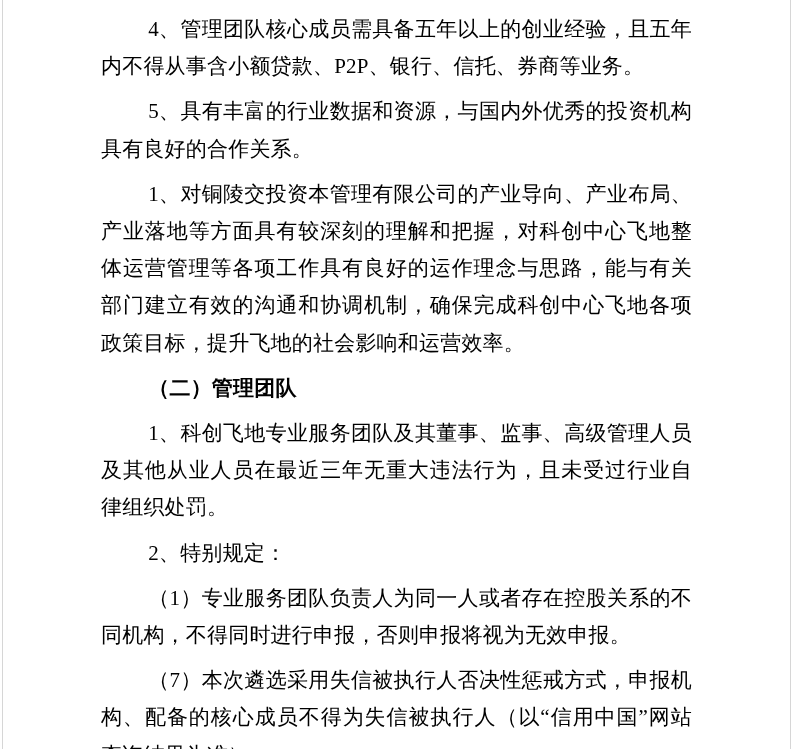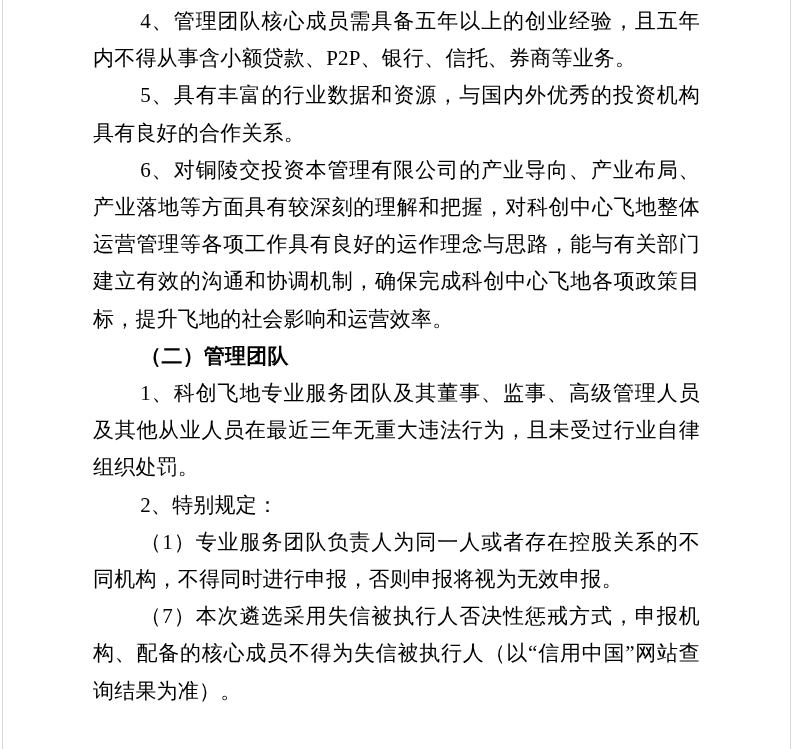--- a/index.html
+++ b/index.html
@@ -34,38 +34,38 @@
     width: 607px;
     color: var(--text-color, #000000);
     font-family: "Liberation Serif", "DejaVu Serif", serif;
     font-size: 21px;
     line-height: 37.2px;
     letter-spacing: 0.2px;
     text-align: justify;
     text-justify: inter-character;
   }
   .para {
-    margin: 0;
+    margin: 8px;
     padding: 0;
     text-indent: 2.25em;
   }
   .para.heading {
     font-weight: bold;
   }
 </style>
 </head>
 <body>
 
 <div class="page">
   <div class="edge edge-left"></div>
   <div class="edge edge-right"></div>
 
   <div class="content">
     <p class="para">4、管理团队核心成员需具备五年以上的创业经验，且五年内不得从事含小额贷款、P2P、银行、信托、券商等业务。</p>
     <p class="para">5、具有丰富的行业数据和资源，与国内外优秀的投资机构具有良好的合作关系。</p>
-    <p class="para">6、对铜陵交投资本管理有限公司的产业导向、产业布局、产业落地等方面具有较深刻的理解和把握，对科创中心飞地整体运营管理等各项工作具有良好的运作理念与思路，能与有关部门建立有效的沟通和协调机制，确保完成科创中心飞地各项政策目标，提升飞地的社会影响和运营效率。</p>
+    <p class="para">1、对铜陵交投资本管理有限公司的产业导向、产业布局、产业落地等方面具有较深刻的理解和把握，对科创中心飞地整体运营管理等各项工作具有良好的运作理念与思路，能与有关部门建立有效的沟通和协调机制，确保完成科创中心飞地各项政策目标，提升飞地的社会影响和运营效率。</p>
     <p class="para heading">（二）管理团队</p>
     <p class="para">1、科创飞地专业服务团队及其董事、监事、高级管理人员及其他从业人员在最近三年无重大违法行为，且未受过行业自律组织处罚。</p>
     <p class="para">2、特别规定：</p>
     <p class="para">（1）专业服务团队负责人为同一人或者存在控股关系的不同机构，不得同时进行申报，否则申报将视为无效申报。</p>
     <p class="para">（7）本次遴选采用失信被执行人否决性惩戒方式，申报机构、配备的核心成员不得为失信被执行人（以“信用中国”网站查询结果为准）。</p>
   </div>
 </div>
 
 </body></html>

